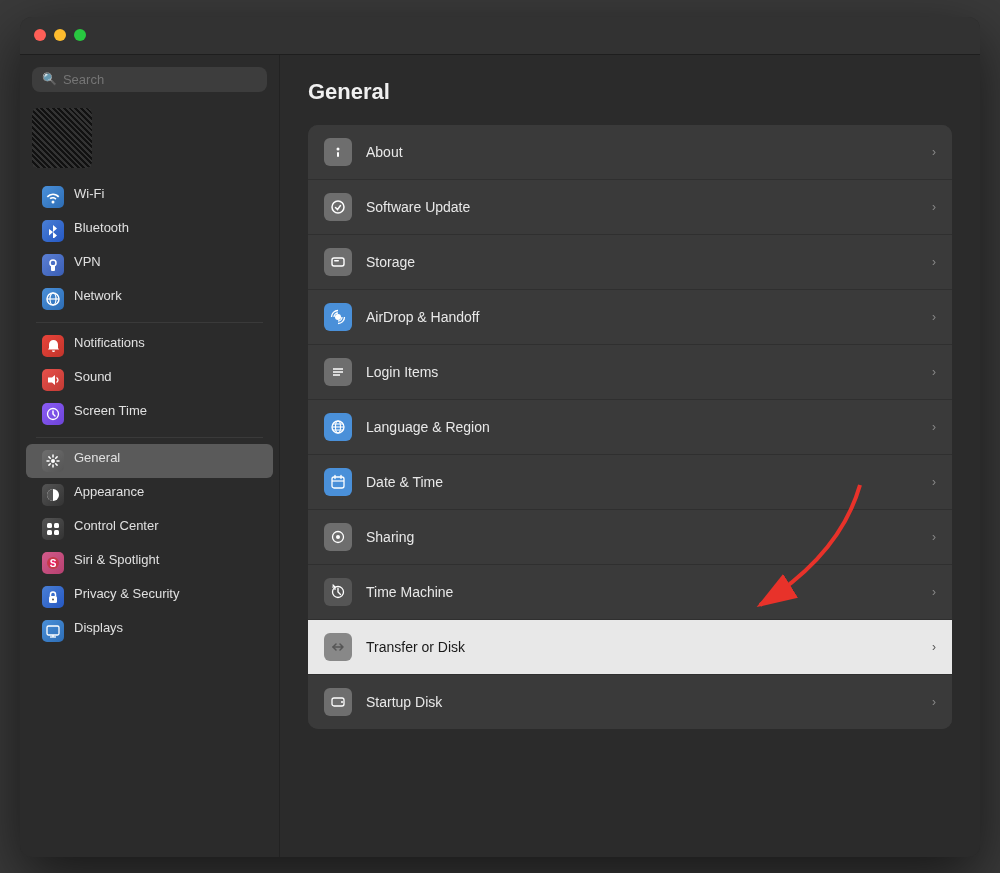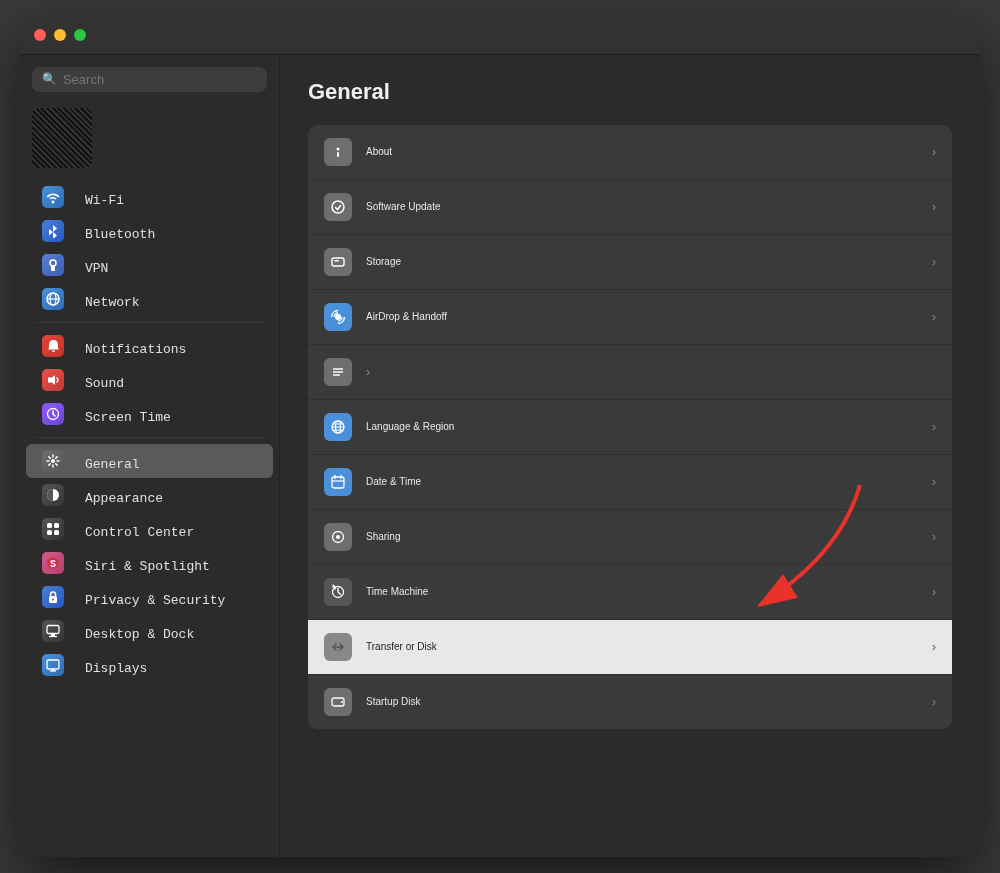--- a/index.html
+++ b/index.html
@@ -103,29 +103,28 @@
     .avatar-pattern {
       width: 100%;
       height: 100%;
       background:
         repeating-linear-gradient(45deg, #111 0px, #111 2px, #333 2px, #333 4px),
         repeating-linear-gradient(-45deg, #222 0px, #222 2px, #444 2px, #444 4px);
     }
 
     .sidebar-item {
       display: flex;
-      align-items: flex-end;
+      align-items: flex-start;
       padding: 6px 16px;
-      gap: 21px;
+      gap: 10px;
       cursor: pointer;
       border-radius: 6px;
       margin: 0 6px;
       color: #e0e0e0;
       font-size: 13px;
-      font-family: Liberation Mono, monospace;
     }
 
     .sidebar-item.active {
       background: #5a5a5a;
     }
 
     .sidebar-icon {
       width: 22px;
       height: 22px;
       border-radius: 5px;
@@ -218,21 +217,21 @@
       background: #555;
       display: flex;
       align-items: center;
       justify-content: center;
       flex-shrink: 0;
       font-size: 14px;
     }
 
     .settings-row-label {
       flex: 1;
-      font-size: 10px;
+      font-size: 14px;
       color: #e8e8e8;
     }
 
     .chevron-icon {
       color: #888;
       font-size: 12px;
     }
 
     
     .row-icon-about { background: #6e6e6e; }
@@ -401,30 +400,20 @@
           <div class="sidebar-icon icon-privacy">
             <svg width="14" height="14" viewBox="0 0 14 14" fill="white">
                 <rect x="3" y="6" width="8" height="7" rx="1.5" fill="white"></rect>
                 <path d="M4.5 6V4.5a2.5 2.5 0 015 0V6" stroke="white" stroke-width="1.5" fill="none"></path>
                 <circle cx="7" cy="9.5" r="1" fill="#555"></circle>
               </svg>
           </div>
           <span>Privacy &amp; Security</span>
         </div>
         <div class="sidebar-item">
-          <div class="sidebar-icon icon-desktop">
-            <svg width="14" height="14" viewBox="0 0 14 14">
-                <rect x="1" y="1.5" width="12" height="8" rx="1.5" fill="none" stroke="white" stroke-width="1.3"></rect>
-                <rect x="5" y="10" width="4" height="2" fill="white"></rect>
-                <line x1="3" y1="12.5" x2="11" y2="12.5" stroke="white" stroke-width="1.3"></line>
-              </svg>
-          </div>
-          <span>Desktop &amp; Dock</span>
-        </div>
-        <div class="sidebar-item">
           <div class="sidebar-icon icon-displays">
             <svg width="14" height="14" viewBox="0 0 14 14">
                 <rect x="1" y="2" width="12" height="9" rx="1.5" fill="none" stroke="white" stroke-width="1.3"></rect>
                 <line x1="7" y1="11" x2="7" y2="13" stroke="white" stroke-width="1.3"></line>
                 <line x1="4" y1="13" x2="10" y2="13" stroke="white" stroke-width="1.3"></line>
               </svg>
           </div>
           <span>Displays</span>
         </div>
       </div>
@@ -481,20 +470,21 @@
         </div>
 
         <div class="settings-row">
           <div class="settings-row-icon row-icon-loginitems">
             <svg width="16" height="16" viewBox="0 0 16 16">
                 <line x1="3" y1="5" x2="13" y2="5" stroke="white" stroke-width="1.5"></line>
                 <line x1="3" y1="8" x2="13" y2="8" stroke="white" stroke-width="1.5"></line>
                 <line x1="3" y1="11" x2="10" y2="11" stroke="white" stroke-width="1.5"></line>
               </svg>
           </div>
+          <span class="settings-row-label">Login Items</span>
           <span class="chevron-icon">›</span>
         </div>
 
         <div class="settings-row">
           <div class="settings-row-icon row-icon-language">
             <svg width="16" height="16" viewBox="0 0 16 16" fill="none">
                 <circle cx="8" cy="8" r="6" stroke="white" stroke-width="1.3"></circle>
                 <ellipse cx="8" cy="8" rx="2.5" ry="6" stroke="white" stroke-width="1.1"></ellipse>
                 <line x1="2" y1="8" x2="14" y2="8" stroke="white" stroke-width="1.1"></line>
                 <line x1="3" y1="5" x2="13" y2="5" stroke="white" stroke-width="1"></line>

